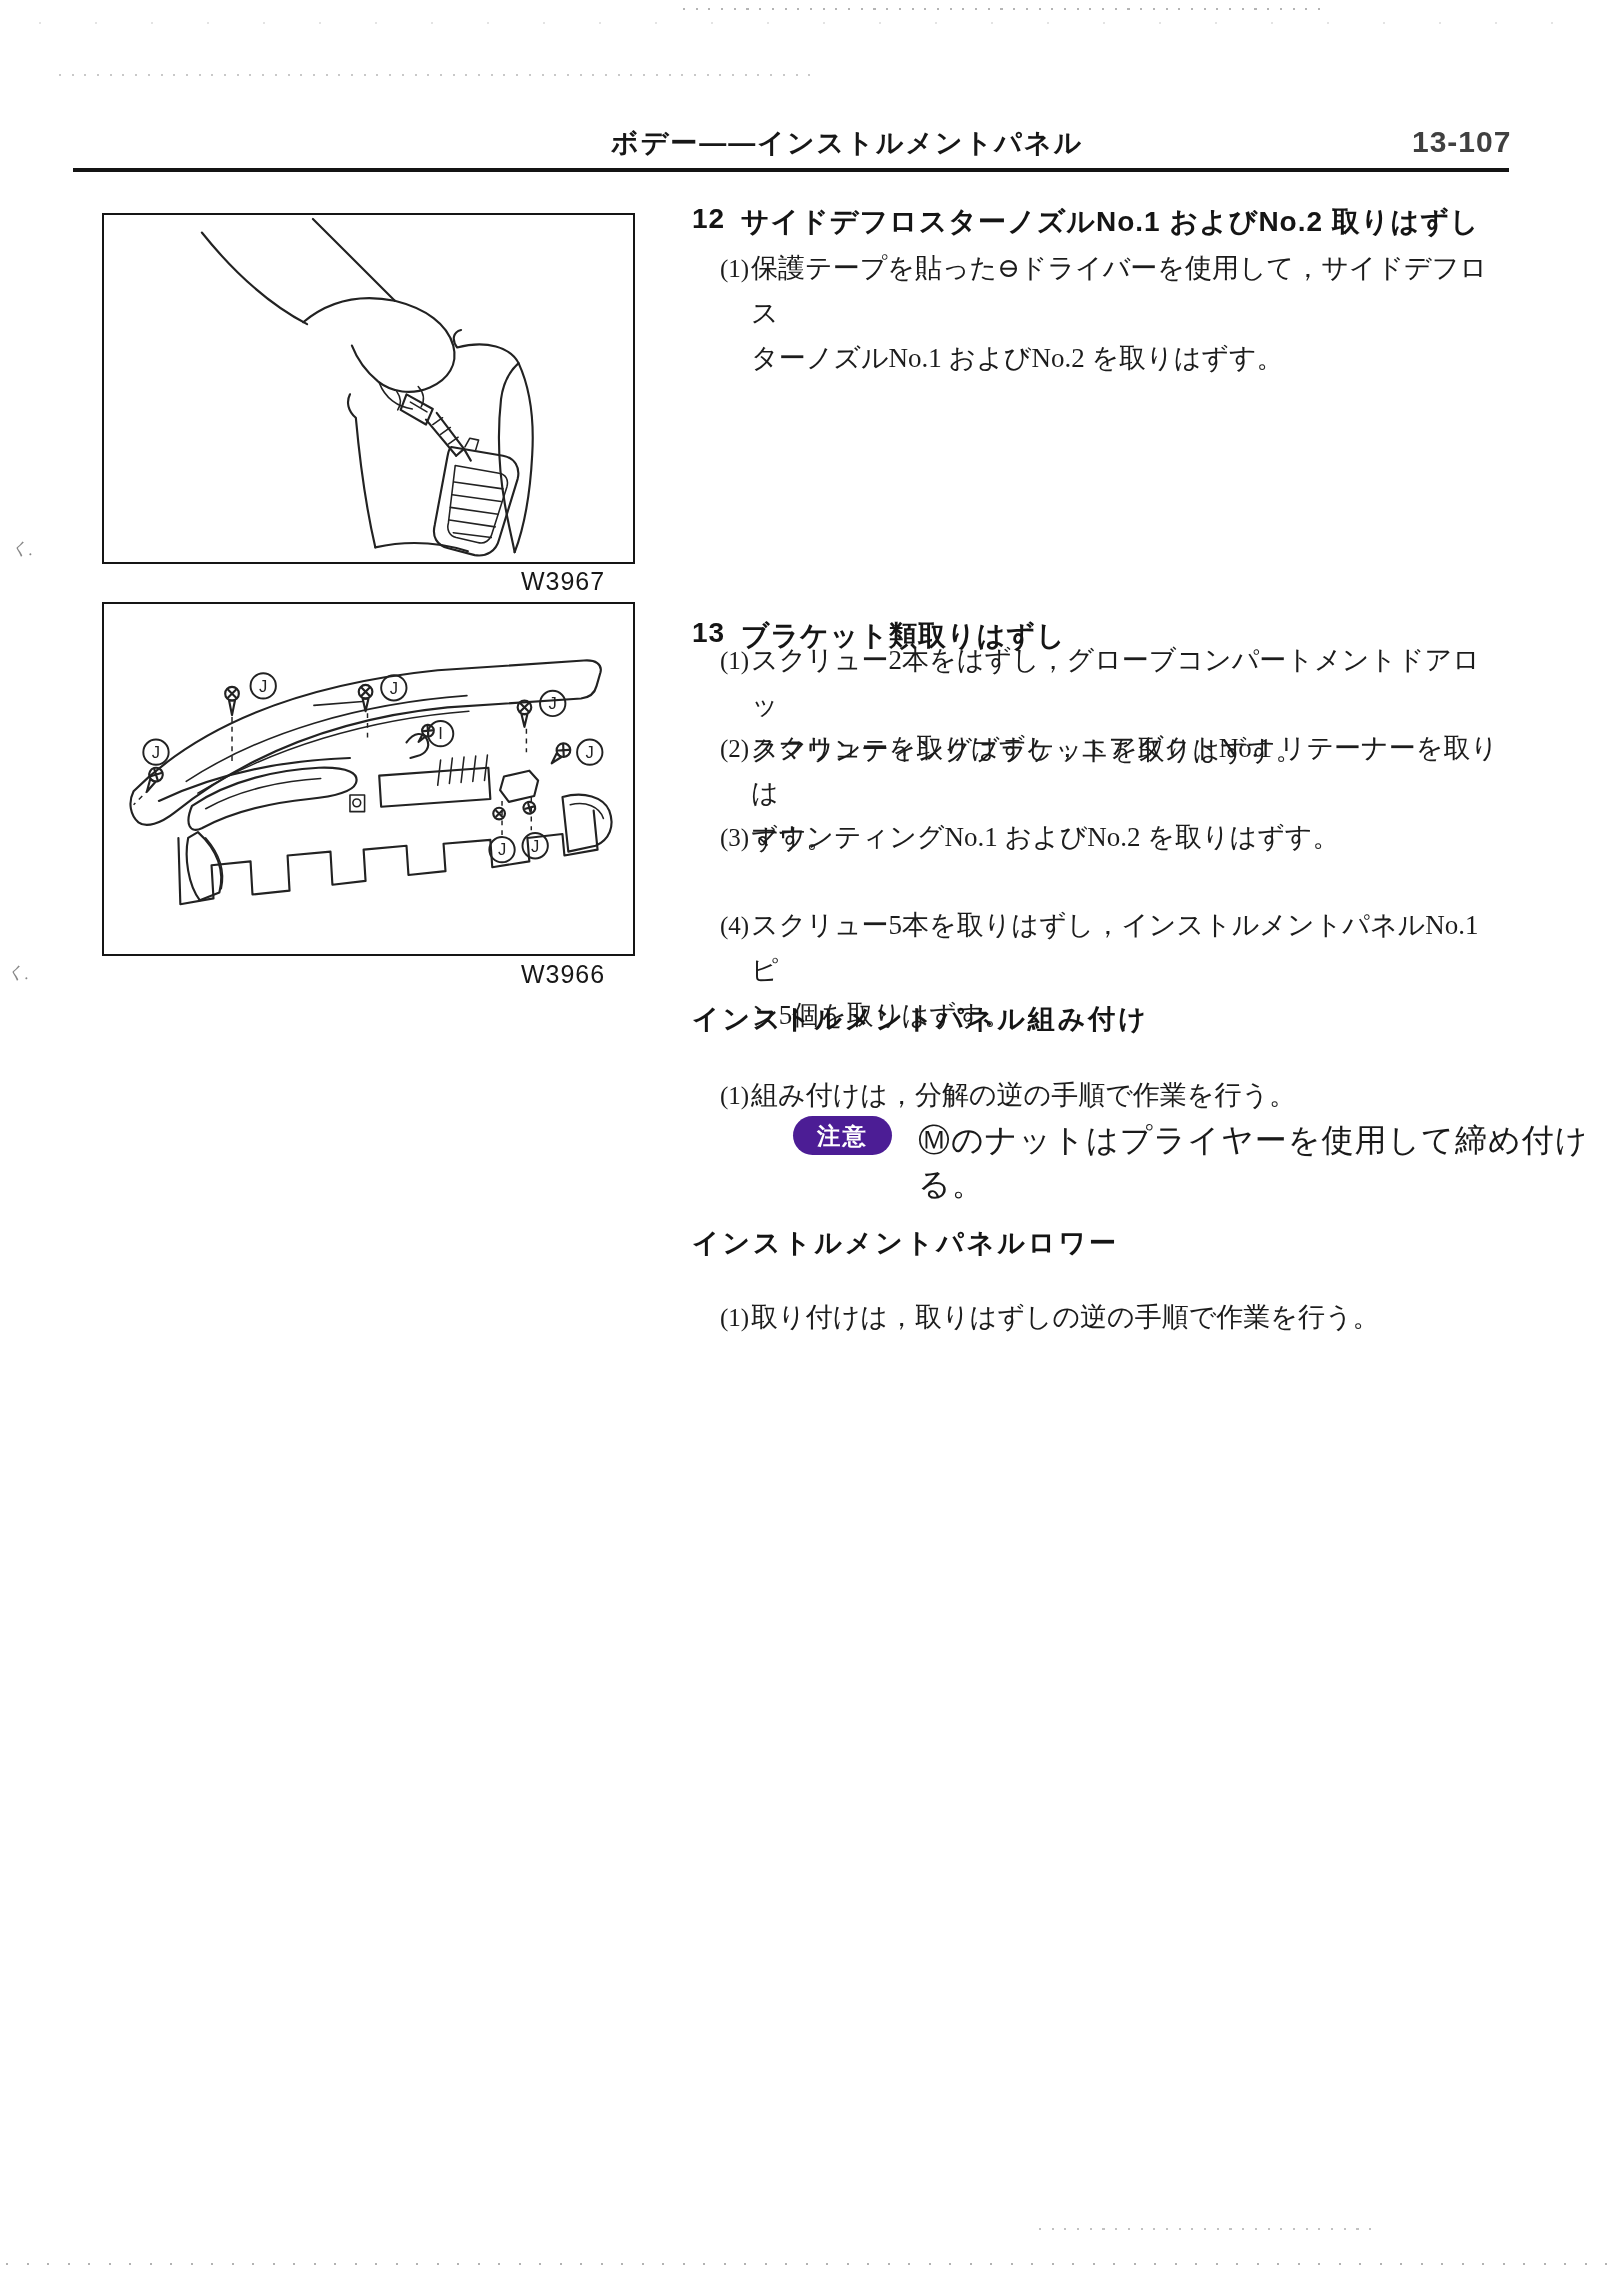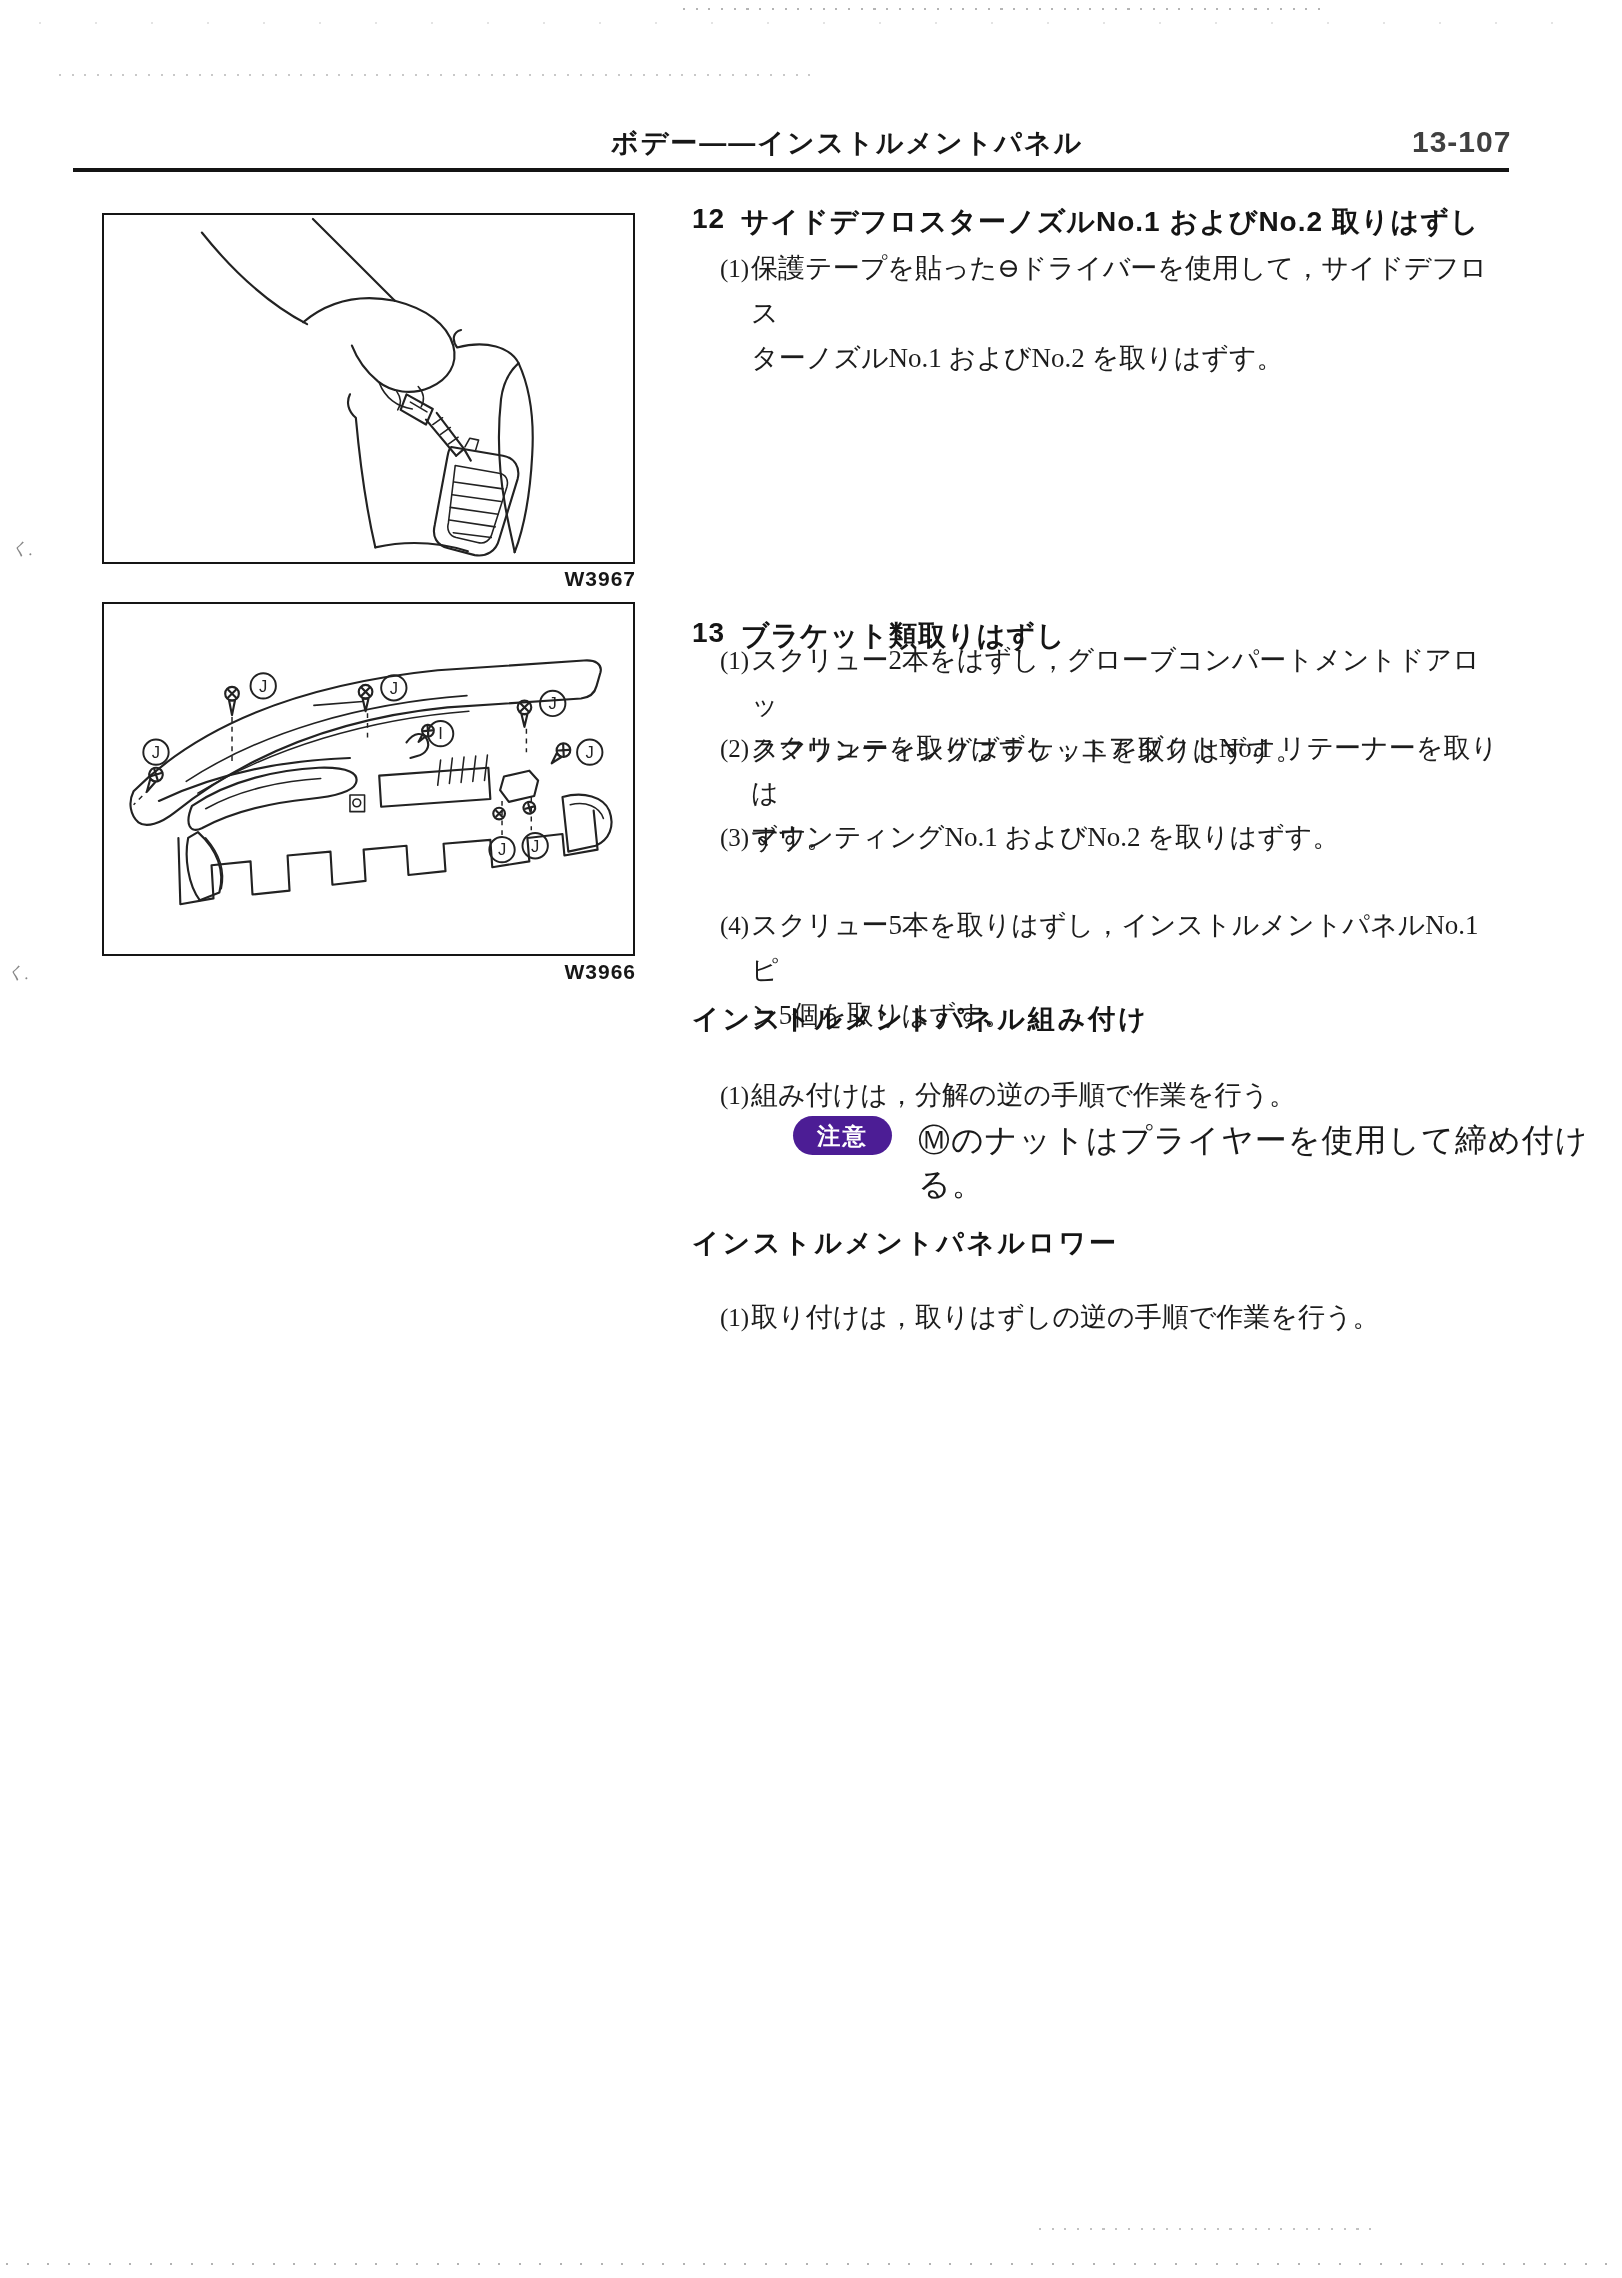--- a/index.html
+++ b/index.html
@@ -27,23 +27,23 @@
     background:#141414;
   }
   
   .figure{
     position:absolute;border:2.9px solid #151515;background:#fff;
     box-sizing:border-box;
   }
   .fig1{left:102px;top:213px;width:533px;height:351px;}
   .fig2{left:102px;top:602px;width:533px;height:354px;}
   .fig-label{
-    position:absolute;width:146px;text-align:right;
-    font-family:"Liberation Sans","DejaVu Sans",sans-serif;
-    font-weight:bold;font-size:21px;color:#171717;letter-spacing:1px;
+    position:absolute;width:146px;text-align:center;
+    font-family:"Liberation Sans","DejaVu Sans",sans-serif;
+    font-weight:normal;font-size:25px;color:#171717;letter-spacing:1px;
   }
   .fig1-label{left:490px;top:567px;}
   .fig2-label{left:490px;top:960px;}
   svg{display:block;}
   .line{fill:none;stroke:#222;stroke-width:2.2;stroke-linecap:round;stroke-linejoin:round;}
   .thin{fill:none;stroke:#222;stroke-width:1.6;stroke-linecap:round;stroke-linejoin:round;}
   .dash{fill:none;stroke:#222;stroke-width:1.5;stroke-dasharray:5 5;}
   .circ{fill:none;stroke:#222;stroke-width:2;}
   .cletter{font-family:"Liberation Sans","DejaVu Sans",sans-serif;font-size:17px;fill:#222;}
   

